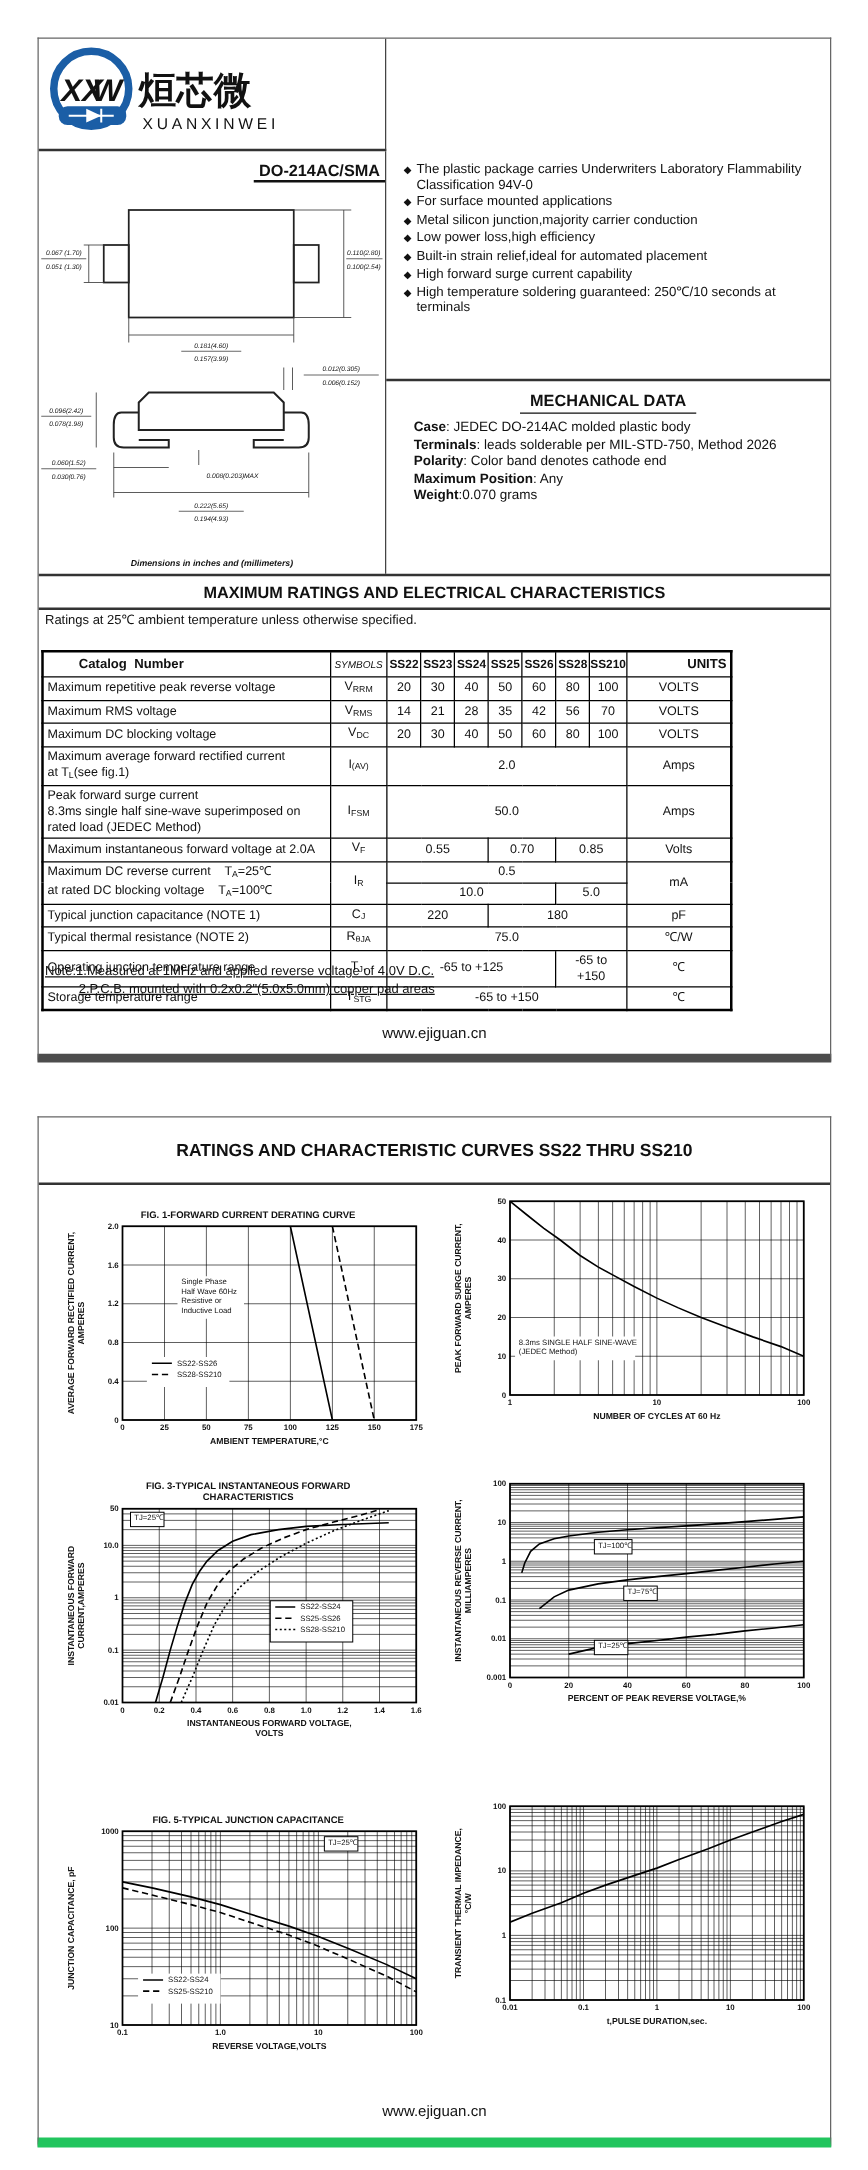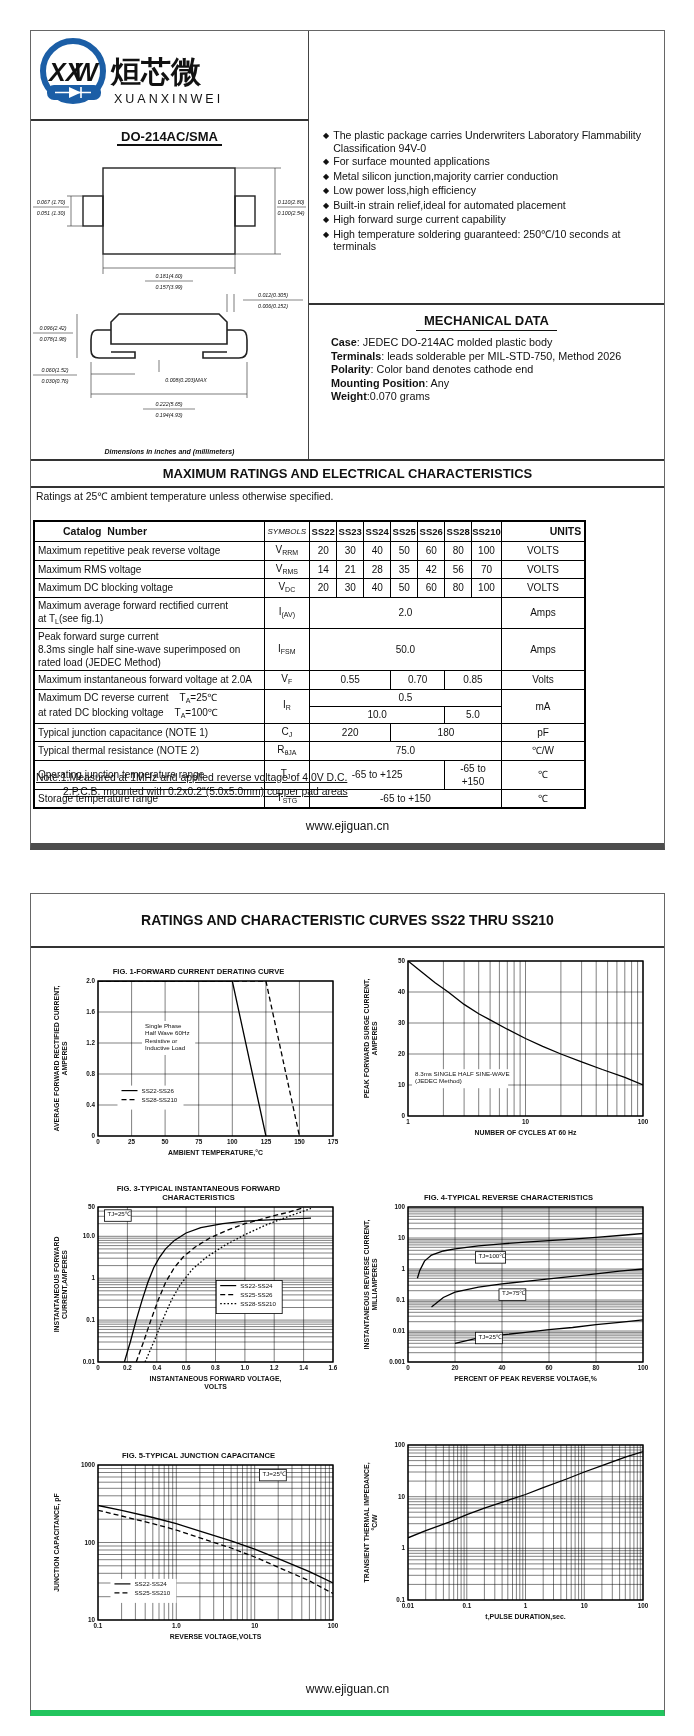--- a/index.html
+++ b/index.html
@@ -1,29 +1,29 @@
 <!DOCTYPE html>
 <html><head>
 <meta charset="utf-8">
 <style>
   html,body{margin:0;padding:0;background:#fff;}
   body{width:694px;height:1736px;position:relative;font-family:"Liberation Sans",sans-serif;color:#111;}
   .page{position:absolute;left:30px;width:633px;background:#fff;border:1px solid #666;border-bottom:7px solid #4d4d4d;}
   #page1{top:30px;height:812px;}
-  #page2{top:893px;height:816px;border-bottom:6px solid #22c55e;}
+  #page2{top:893px;height:816px;border-bottom:8px solid #22c55e;}
   
   .hdr{position:absolute;left:0;top:0;width:277px;height:88px;border-right:1px solid #444;border-bottom:2px solid #333;}
   .titlebox{position:absolute;left:278px;top:0;right:0;height:88px;border-bottom:2px solid #333;text-align:center;}
   .titlebox h1{margin:8px 0 2px;font-size:24px;letter-spacing:1px;}
   .t-underline{width:320px;height:2px;background:#222;margin:0 auto;}
   .subtitle{font-size:12.5px;font-weight:bold;margin-top:7px;}
   .tagline{font-size:11px;font-style:italic;margin-top:3px;white-space:pre;}
   
   .pkgcol{position:absolute;left:0;top:90px;width:277px;height:338px;border-right:1px solid #444;}
-  .pkgtitle{text-align:center;margin-top:8px;font-size:13px;font-weight:bold;}
+  .pkgtitle{text-align:right;margin-top:8px;font-size:13px;font-weight:bold;}
   .pkgtitle span{border-bottom:2px solid #111;padding:0 4px;}
   .pkgcaption{position:absolute;bottom:4px;width:100%;text-align:center;font-size:7px;font-style:italic;font-weight:bold;}
   .featbox{position:absolute;left:278px;top:90px;right:0;height:182px;border-bottom:2px solid #333;}
   .mechbox{position:absolute;left:278px;top:274px;right:0;height:154px;}
   .boxtitle{text-align:center;margin-top:8px;font-size:13px;font-weight:bold;}
   .boxtitle span{border-bottom:1.5px solid #111;padding:0 8px 2px;}
   ul.feat{list-style:none;margin:8px 6px 0 14px;padding:0;}
   ul.feat li{display:flex;font-size:10.6px;line-height:12.5px;margin:1px 0;}
   ul.feat .blt{font-size:8px;margin:1px 4px 0 0;flex:0 0 auto;}
   .mechlines{margin:8px 10px 0 22px;font-size:10.8px;line-height:13.5px;}
@@ -180,21 +180,21 @@
         </li>
       </ul>
   </div>
 
   <div class="mechbox">
     <div class="boxtitle"><span>MECHANICAL DATA</span></div>
     <div class="mechlines">
         <div><b>Case</b>: JEDEC DO-214AC molded plastic body</div>
         <div><b>Terminals</b>: leads solderable per MIL-STD-750, Method 2026</div>
         <div><b>Polarity</b>: Color band denotes cathode end</div>
-        <div><b>Mounting Position</b>: Any</div>
+        <div><b>Maximum Position</b>: Any</div>
         <div><b>Weight</b>:0.070 grams</div>
       </div>
   </div>
 
   <div class="band">MAXIMUM RATINGS AND ELECTRICAL CHARACTERISTICS</div>
   <div class="conds">
       <div>Ratings at 25℃ ambient temperature unless otherwise specified.</div>
     </div>
 
   <table class="rt">
@@ -505,23 +505,21 @@
         <text x="44" y="162.0" text-anchor="end" class="tick">0.01</text>
         <text x="44" y="120.1" text-anchor="end" class="tick">0.1</text>
         <text x="44" y="78.2" text-anchor="end" class="tick">1</text>
         <text x="44" y="36.3" text-anchor="end" class="tick">10.0</text>
         <text x="44" y="7.0" text-anchor="end" class="tick">50</text>
         <text x="164.5" y="179" text-anchor="middle" class="axis">INSTANTANEOUS FORWARD VOLTAGE,</text>
         <text x="164.5" y="187" text-anchor="middle" class="axis">VOLTS</text>
         <text x="8" y="82.5" text-anchor="middle" class="axis" transform="rotate(-90 8 82.5)">INSTANTANEOUS FORWARD</text>
         <text x="16" y="82.5" text-anchor="middle" class="axis" transform="rotate(-90 16 82.5)">CURRENT,AMPERES</text>
       </svg></div>
-    <div class="fig" style="left: 330px; top: 288px;"><div class="figtitle">
-        <div>FIG. 4-TYPICAL REVERSE CHARACTERISTICS</div>
-      </div><svg width="295" height="196" viewBox="0 0 295 196">
+    <div class="fig" style="left: 330px; top: 288px;"><svg width="295" height="196" viewBox="0 0 295 196">
         <line x1="47.0" y1="5" x2="47.0" y2="160" stroke="#000" stroke-width="0.5"></line>
         <line x1="94.0" y1="5" x2="94.0" y2="160" stroke="#000" stroke-width="0.5"></line>
         <line x1="141.0" y1="5" x2="141.0" y2="160" stroke="#000" stroke-width="0.5"></line>
         <line x1="188.0" y1="5" x2="188.0" y2="160" stroke="#000" stroke-width="0.5"></line>
         <line x1="235.0" y1="5" x2="235.0" y2="160" stroke="#000" stroke-width="0.5"></line>
         <line x1="282.0" y1="5" x2="282.0" y2="160" stroke="#000" stroke-width="0.5"></line>
         <line x1="47" y1="160.0" x2="282" y2="160.0" stroke="#000" stroke-width="0.5"></line>
         <line x1="47" y1="150.7" x2="282" y2="150.7" stroke="#000" stroke-width="0.5"></line>
         <line x1="47" y1="145.2" x2="282" y2="145.2" stroke="#000" stroke-width="0.5"></line>
         <line x1="47" y1="141.3" x2="282" y2="141.3" stroke="#000" stroke-width="0.5"></line>

